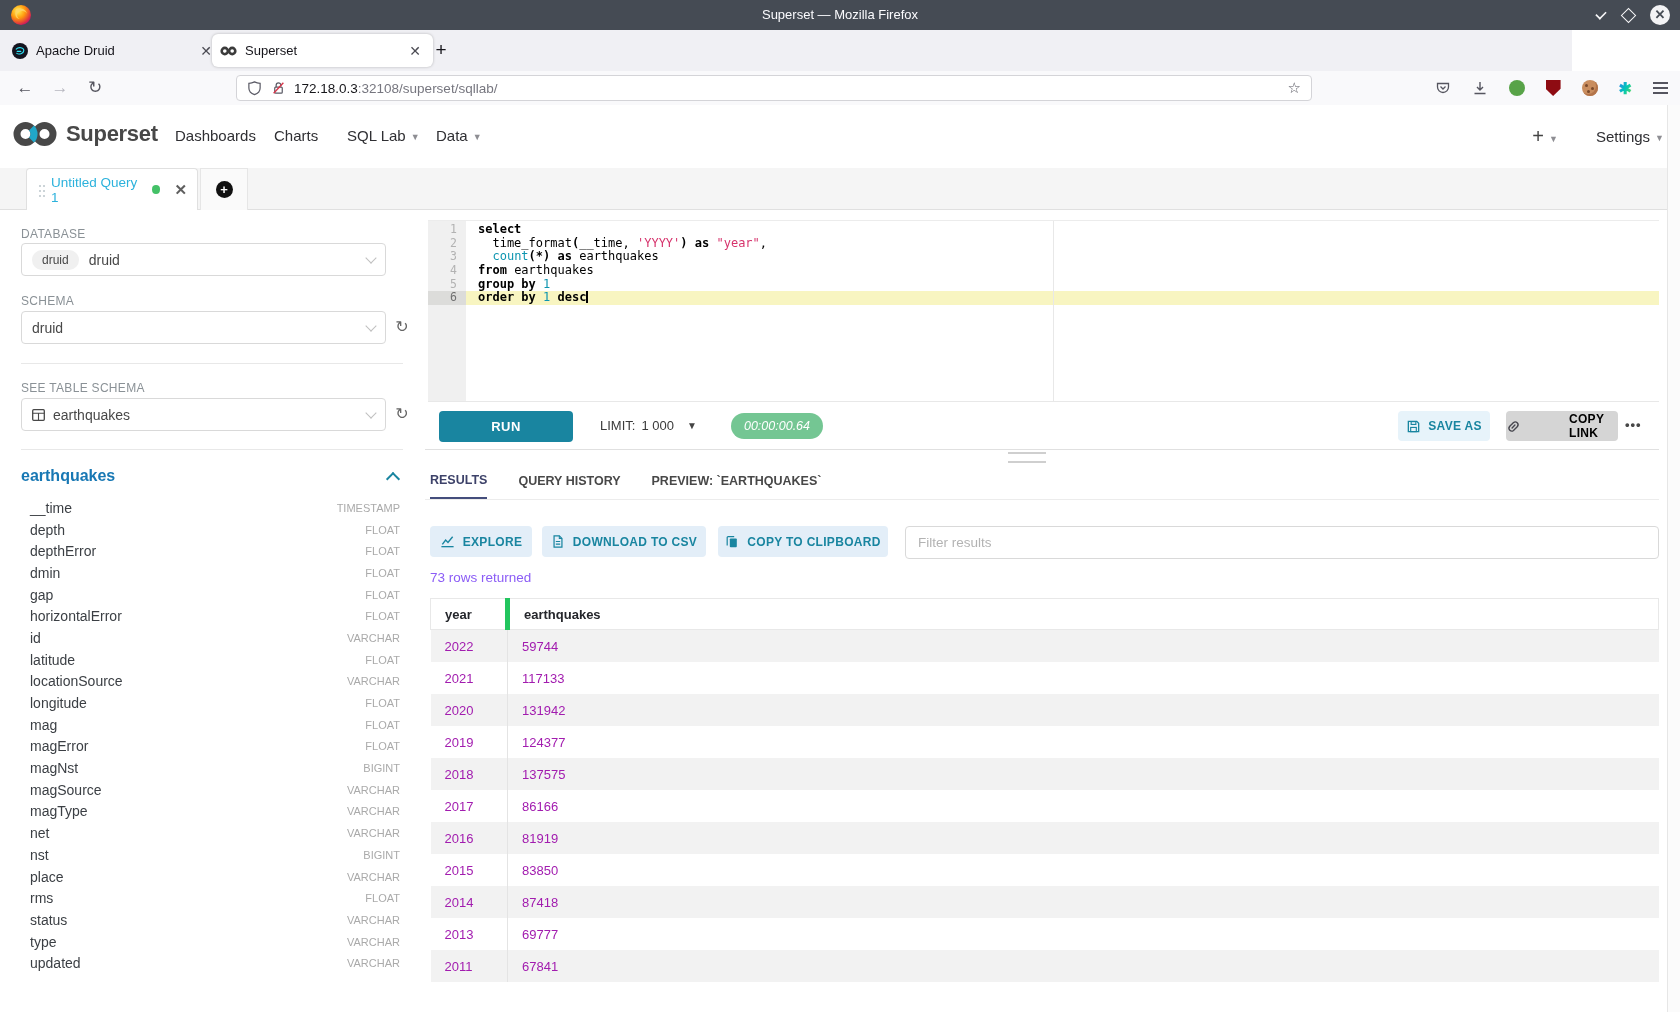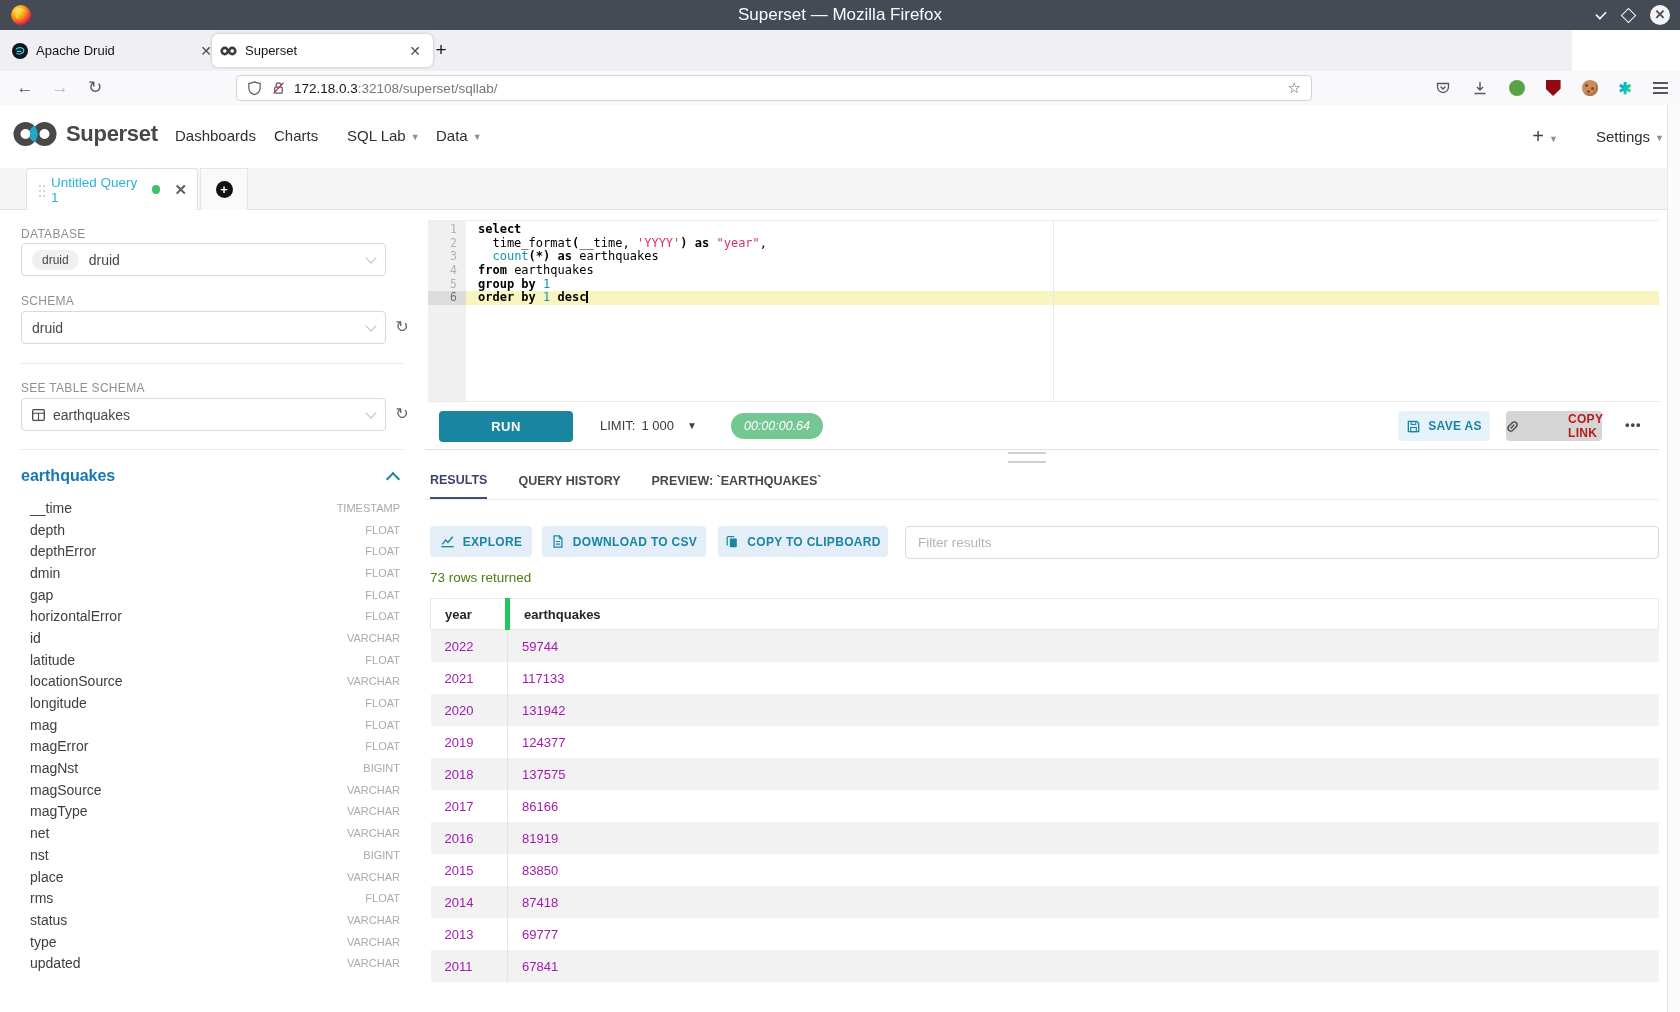--- a/index.html
+++ b/index.html
@@ -1,19 +1,19 @@
 <!DOCTYPE html>
 <html><head>
 <meta charset="utf-8">
 <style>
   html,body{margin:0;padding:0;background:#fff;font-family:"Liberation Sans",sans-serif;}
   .screen{position:relative;width:1680px;height:1012px;overflow:hidden;background:#fff;}
   
   .titlebar{position:absolute;left:0;top:0;width:1680px;height:30px;background:#454b54;}
-  .win-title{position:absolute;left:0;right:0;top:0;height:30px;line-height:30px;text-align:center;color:#fbfbfe;font-size:17px;}
+  .win-title{position:absolute;left:0;right:0;top:0;height:30px;line-height:30px;text-align:center;color:#fbfbfe;font-size:13px;}
   .fx-logo{position:absolute;left:10px;top:4px;width:22px;height:22px;}
   .win-controls{position:absolute;right:10px;top:0;height:30px;display:flex;align-items:center;gap:16px;}
   .wc-min{width:10px;height:6px;border-left:2px solid #f6f6f8;border-bottom:2px solid #f6f6f8;transform:rotate(-45deg) scale(.8);margin-top:-3px;}
   .wc-max{width:9px;height:9px;border:1.7px solid #f6f6f8;transform:rotate(45deg);}
   .wc-close{width:20px;height:20px;border-radius:50%;background:#f3f3f5;color:#454b54;font-size:13px;font-weight:bold;line-height:20px;text-align:center;}
   
   .tabstrip{position:absolute;left:0;top:30px;width:1572px;height:41px;background:#f0f0f4;}
   .btab{position:absolute;top:4px;height:33px;display:flex;align-items:center;font-size:13px;color:#15141a;}
   .btab .close{margin-left:auto;color:#4a4a52;font-size:14px;padding:0 4px;}
   .btab-inactive{left:4px;width:204px;padding:0 8px;}
@@ -83,35 +83,35 @@
   .print-margin{position:absolute;left:625px;top:0;bottom:0;width:1px;background:#e8e8e8;}
   
   .run-row{position:absolute;left:425px;top:403px;width:1234px;height:46px;background:#fff;}
   .run-btn{position:absolute;left:14px;top:8px;width:134px;height:31px;background:#1985a0;border-radius:4px;color:#fff;font-size:13px;font-weight:bold;letter-spacing:.5px;text-align:center;line-height:31px;}
   .limit{position:absolute;left:175px;top:0;height:46px;line-height:46px;font-size:13px;color:#3b3b3b;}
   .limit b{font-weight:normal;margin-left:6px;}
   .limit-caret{position:absolute;left:262px;top:0;height:46px;line-height:46px;font-size:10px;color:#444;}
   .timer{position:absolute;left:306px;top:10px;width:92px;height:26px;border-radius:13px;background:#74c693;color:#fff;font-size:12.5px;text-align:center;line-height:26px;font-style:italic;}
   .btn-light{position:absolute;top:8px;height:30px;border-radius:4px;display:flex;align-items:center;justify-content:center;gap:7px;font-size:12px;font-weight:bold;letter-spacing:.3px;}
   .save-as{left:973px;width:92px;background:#e7f3fa;color:#1985a0;}
-  .copy-link{left:1081px;width:96px;background:#d5d5d5;color:#b91c1c;gap:48px;}
+  .copy-link{left:1081px;width:112px;background:#d5d5d5;color:#000000;gap:48px;}
   .more-dots{position:absolute;left:1200px;top:0;height:46px;line-height:44px;font-size:13px;color:#484848;letter-spacing:1px;font-weight:bold;}
   
   .split-line{position:absolute;left:425px;top:449px;width:1234px;height:1px;background:#e0e0e0;}
   .split-handle{position:absolute;left:1008px;top:452px;width:38px;height:7px;border-top:2px solid #cfcfcf;border-bottom:2px solid #cfcfcf;}
   
   .s-tabs{position:absolute;left:425px;top:462px;width:1234px;height:38px;border-bottom:1px solid #ececec;box-sizing:border-box;display:flex;align-items:stretch;padding-left:5px;}
   .s-tab{margin-right:31px;font-size:12.5px;font-weight:bold;color:#484848;display:flex;align-items:center;}
   .s-tab.active{color:#3d4269;border-bottom:2px solid #444e7c;}
   
   .actions{position:absolute;left:425px;top:526px;width:1234px;height:34px;}
   .act-btn{position:absolute;top:0;height:31px;background:#e3eef8;border-radius:4px;color:#1985a0;font-size:12px;font-weight:bold;letter-spacing:.3px;display:flex;align-items:center;justify-content:center;gap:8px;}
   .filter-input{position:absolute;left:480px;top:0;width:754px;height:33px;border:1px solid #d9d9d9;border-radius:4px;box-sizing:border-box;font-size:13.5px;padding:0 12px;color:#484848;font-family:"Liberation Sans",sans-serif;}
   .filter-input::placeholder{color:#b3b3b3;}
-  .rowcount{position:absolute;left:430px;top:570px;font-size:13.5px;color:#4d7c0f;}
+  .rowcount{position:absolute;left:430px;top:570px;font-size:13.5px;color:#8b5cf6;}
   
   .res-table{position:absolute;left:430px;top:598px;width:1229px;border-collapse:collapse;table-layout:fixed;}
   .res-table th{height:30px;border:1px solid #e8e8e8;font-size:13px;font-weight:bold;color:#24262b;text-align:left;padding:0 0 0 14px;background:#fff;}
   .res-table td{height:32px;font-size:13px;color:#a21caf;padding:0 16px 0 14px;}
   .res-table td:first-child,.res-table th:first-child{width:77px;border-right:5px solid #22c55e;box-sizing:border-box;}
   .res-table td:first-child{border-right:1px solid #e4e4e4;}
   .res-table tbody tr:nth-child(odd) td{background:#f2f2f2;}
   
   .scroll-track{position:absolute;right:0;top:105px;width:13px;height:907px;background:#fbfbfb;border-left:1px solid #e6e6e6;box-sizing:border-box;}
   svg{display:block;}

